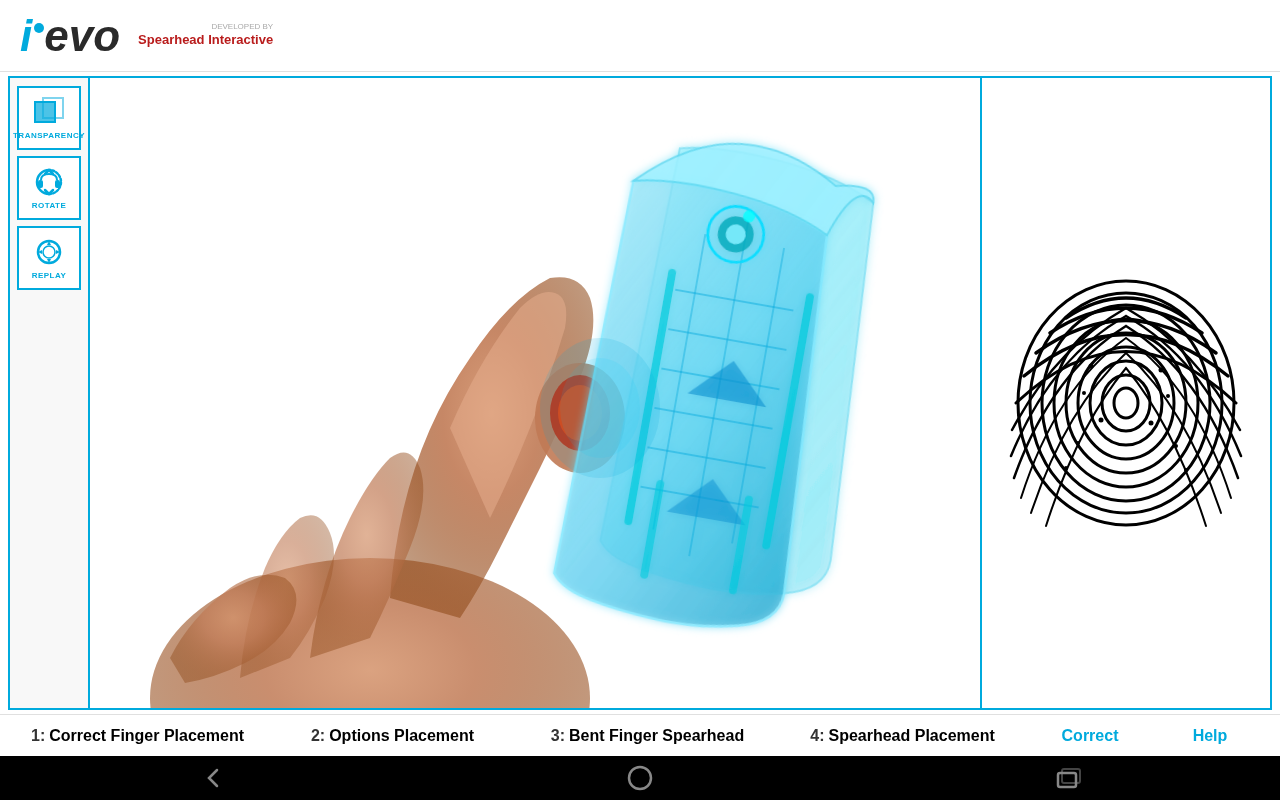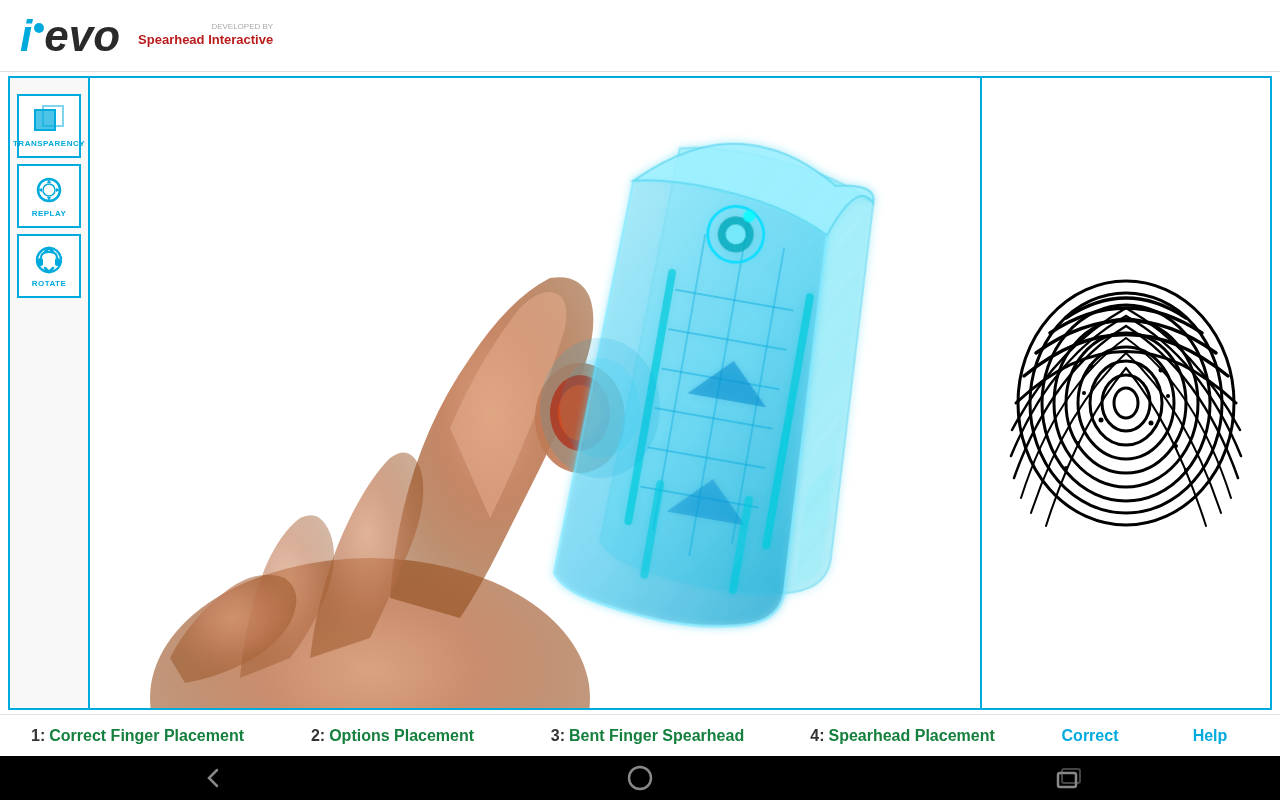--- a/index.html
+++ b/index.html
@@ -70,21 +70,21 @@
     }
 
     
     #sidebar {
       width: 80px;
       background: #f8f8f8;
       border-right: 2px solid #00aadd;
       display: flex;
       flex-direction: column;
       align-items: center;
-      padding: 16px 4px;
+      padding: 8px 4px;
       gap: 6px;
       flex-shrink: 0;
       z-index: 10;
     }
 
     .sidebar-btn {
       width: 64px;
       height: 64px;
       border: 2px solid #00aadd;
       background: #ffffff;
@@ -164,21 +164,21 @@
       font-weight: 600;
       text-decoration: none;
     }
 
     .nav-item .nav-num {
       color: #333;
       margin-right: 4px;
     }
 
     .nav-item .nav-text {
-      color: #15803d;
+      color: #000000;
     }
 
     .nav-item-options,
     .nav-item-help {
       flex: 0 0 120px;
       color: #00aadd;
       font-size: 16px;
       font-weight: 600;
       cursor: pointer;
       display: flex;
@@ -269,50 +269,50 @@
 
       <div class="sidebar-btn">
         <div class="btn-icon transparency-icon">
           <svg viewBox="0 0 32 32" fill="none" xmlns="http://www.w3.org/2000/svg">
             <rect x="2" y="6" width="20" height="20" fill="#00aadd" opacity="0.7"></rect>
             <rect x="10" y="2" width="20" height="20" fill="none" stroke="#00aadd" stroke-width="2" opacity="0.5"></rect>
             <rect x="2" y="6" width="20" height="20" fill="none" stroke="#00aadd" stroke-width="2"></rect>
           </svg>
         </div>
         <div class="btn-label">TRANSPARENCY</div>
+      </div>
+
+      <div class="sidebar-btn">
+        <div class="btn-icon rotate-icon">
+          <svg viewBox="0 0 32 32" fill="none" xmlns="http://www.w3.org/2000/svg">
+            <path d="M16 4 C9.4 4 4 9.4 4 16 C4 22.6 9.4 28 16 28" stroke="#00aadd" stroke-width="2.5" fill="none" stroke-linecap="round"></path>
+            <path d="M16 4 L12 8 M16 4 L20 8" stroke="#00aadd" stroke-width="2.5" stroke-linecap="round"></path>
+            <path d="M16 28 C22.6 28 28 22.6 28 16 C28 9.4 22.6 4 16 4" stroke="#00aadd" stroke-width="2.5" fill="none" stroke-linecap="round" stroke-dasharray="2 2"></path>
+            <path d="M16 28 L12 24 M16 28 L20 24" stroke="#00aadd" stroke-width="2.5" stroke-linecap="round"></path>
+
+            <path d="M8 14 Q8 8 16 8 Q24 8 24 14" stroke="#00aadd" stroke-width="2" fill="none"></path>
+            <rect x="5" y="14" width="5" height="8" rx="2" fill="#00aadd"></rect>
+            <rect x="22" y="14" width="5" height="8" rx="2" fill="#00aadd"></rect>
+          </svg>
+        </div>
+        <div class="btn-label">ROTATE</div>
       </div>
 
       <div class="sidebar-btn">
         <div class="btn-icon replay-icon">
           <svg viewBox="0 0 32 32" fill="none" xmlns="http://www.w3.org/2000/svg">
             <circle cx="16" cy="16" r="11" stroke="#00aadd" stroke-width="2.5" fill="none"></circle>
             <circle cx="16" cy="16" r="6" stroke="#00aadd" stroke-width="1.5" fill="none"></circle>
             <path d="M16 5 L14 9 L18 9 Z" fill="#00aadd"></path>
             <path d="M5 16 L9 14 L9 18 Z" fill="#00aadd"></path>
             <path d="M27 16 L23 18 L23 14 Z" fill="#00aadd"></path>
             <path d="M16 27 L18 23 L14 23 Z" fill="#00aadd"></path>
           </svg>
         </div>
         <div class="btn-label">REPLAY</div>
-      </div>
-
-      <div class="sidebar-btn">
-        <div class="btn-icon rotate-icon">
-          <svg viewBox="0 0 32 32" fill="none" xmlns="http://www.w3.org/2000/svg">
-            <path d="M16 4 C9.4 4 4 9.4 4 16 C4 22.6 9.4 28 16 28" stroke="#00aadd" stroke-width="2.5" fill="none" stroke-linecap="round"></path>
-            <path d="M16 4 L12 8 M16 4 L20 8" stroke="#00aadd" stroke-width="2.5" stroke-linecap="round"></path>
-            <path d="M16 28 C22.6 28 28 22.6 28 16 C28 9.4 22.6 4 16 4" stroke="#00aadd" stroke-width="2.5" fill="none" stroke-linecap="round" stroke-dasharray="2 2"></path>
-            <path d="M16 28 L12 24 M16 28 L20 24" stroke="#00aadd" stroke-width="2.5" stroke-linecap="round"></path>
-
-            <path d="M8 14 Q8 8 16 8 Q24 8 24 14" stroke="#00aadd" stroke-width="2" fill="none"></path>
-            <rect x="5" y="14" width="5" height="8" rx="2" fill="#00aadd"></rect>
-            <rect x="22" y="14" width="5" height="8" rx="2" fill="#00aadd"></rect>
-          </svg>
-        </div>
-        <div class="btn-label">ROTATE</div>
       </div>
 
 
     </div>
 
     <div id="scene">
       <svg viewBox="0 0 870 680" width="870" height="680" style="position:absolute;top:0;left:0;" xmlns="http://www.w3.org/2000/svg">
         <defs>
           <radialGradient id="handGrad" cx="50%" cy="40%" r="60%">
             <stop offset="0%" stop-color="#d4926a"></stop>

